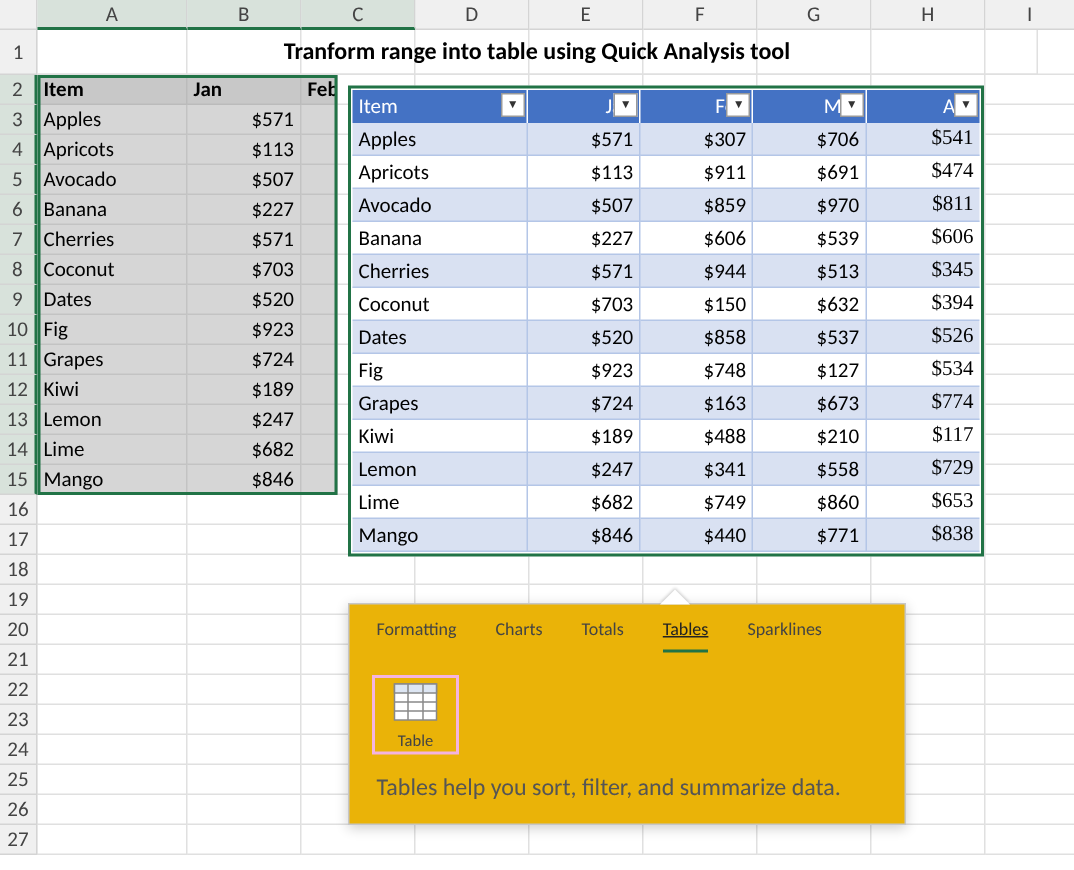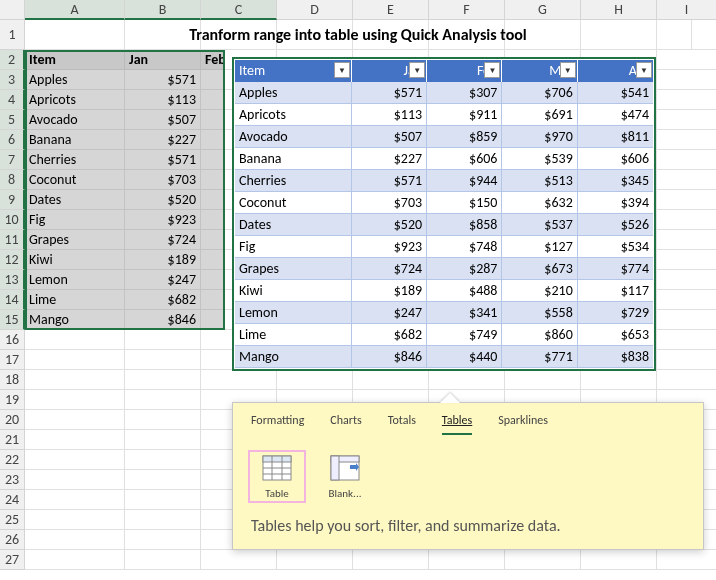--- a/index.html
+++ b/index.html
@@ -136,43 +136,43 @@
   .styled-table .trow {
     display: flex;
     height: 22px;
     line-height: 22px;
   }
   .styled-table .trow > div {
     padding: 0 4px;
     border-right: 1px solid #b4c6e7;
     border-bottom: 1px solid #b4c6e7;
   }
-  .styled-table .trow > div:last-child { border-right: none; }
+  .styled-table .trow > div:last-child { border-right: none; font-family: Liberation Serif, serif; }
   .styled-table .trow.even { background: #D9E1F2; }
   .styled-table .trow.odd { background: #fff; }
   .tc-item { width: 118px; text-align: left; }
   .tc-num { width: 76px; text-align: right; }
 
   .qa-pointer {
     position: absolute;
     left: 440px;
     top: 393px;
     width: 0; height: 0;
     border-left: 10px solid transparent;
     border-right: 10px solid transparent;
     border-bottom: 10px solid #fff;
     filter: drop-shadow(0 -1px 1px rgba(0,0,0,0.2));
     z-index: 11;
   }
   .qa-panel {
     position: absolute;
     left: 232px;
     top: 402px;
-    width: 472px;
-    background: #fef9c3;
+    width: 372px;
+    background: #eab308;
     border: 1px solid #c6c6c6;
     box-shadow: 0 2px 8px rgba(0,0,0,0.2);
     z-index: 10;
     font-size: 12px;
   }
   .qa-tabs {
     display: flex;
     gap: 26px;
     padding: 10px 18px 0 18px;
     color: #444;
@@ -638,21 +638,21 @@
     <div class="trow odd">
       <div class="tc-item">Fig</div>
       <div class="tc-num">$923</div>
       <div class="tc-num">$748</div>
       <div class="tc-num">$127</div>
       <div class="tc-num">$534</div>
     </div>
     <div class="trow even">
       <div class="tc-item">Grapes</div>
       <div class="tc-num">$724</div>
-      <div class="tc-num">$287</div>
+      <div class="tc-num">$163</div>
       <div class="tc-num">$673</div>
       <div class="tc-num">$774</div>
     </div>
     <div class="trow odd">
       <div class="tc-item">Kiwi</div>
       <div class="tc-num">$189</div>
       <div class="tc-num">$488</div>
       <div class="tc-num">$210</div>
       <div class="tc-num">$117</div>
     </div>
@@ -695,26 +695,15 @@
             <rect x="1" y="1" width="28" height="24" fill="#fff" stroke="#888"></rect>
             <rect x="1" y="1" width="28" height="6" fill="#dde6f3" stroke="#888"></rect>
             <line x1="10" y1="1" x2="10" y2="25" stroke="#888"></line>
             <line x1="20" y1="1" x2="20" y2="25" stroke="#888"></line>
             <line x1="1" y1="13" x2="29" y2="13" stroke="#888"></line>
             <line x1="1" y1="19" x2="29" y2="19" stroke="#888"></line>
           </svg>
         </div>
         <div>Table</div>
       </div>
-      <div class="qa-opt">
-        <div class="ico">
-          <svg width="30" height="26">
-            <rect x="1" y="1" width="28" height="24" fill="#fff" stroke="#888"></rect>
-            <rect x="1" y="1" width="28" height="6" fill="#eef" stroke="#888"></rect>
-            <rect x="1" y="1" width="8" height="24" fill="#eef" stroke="#888"></rect>
-            <path d="M20 10 L26 10 L26 8 L29 12 L26 16 L26 14 L20 14 Z" fill="#4a7fc9"></path>
-          </svg>
-        </div>
-        <div>Blank...</div>
-      </div>
     </div>
   <div class="qa-hint">Tables help you sort, filter, and summarize data.</div>
 </div>
 
 </body></html>

